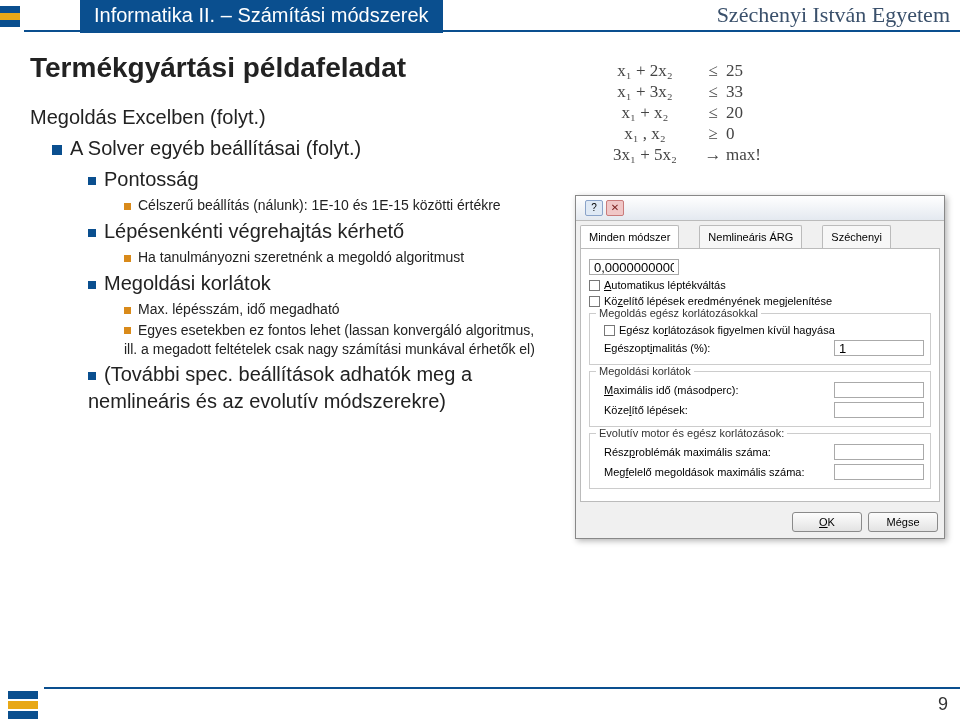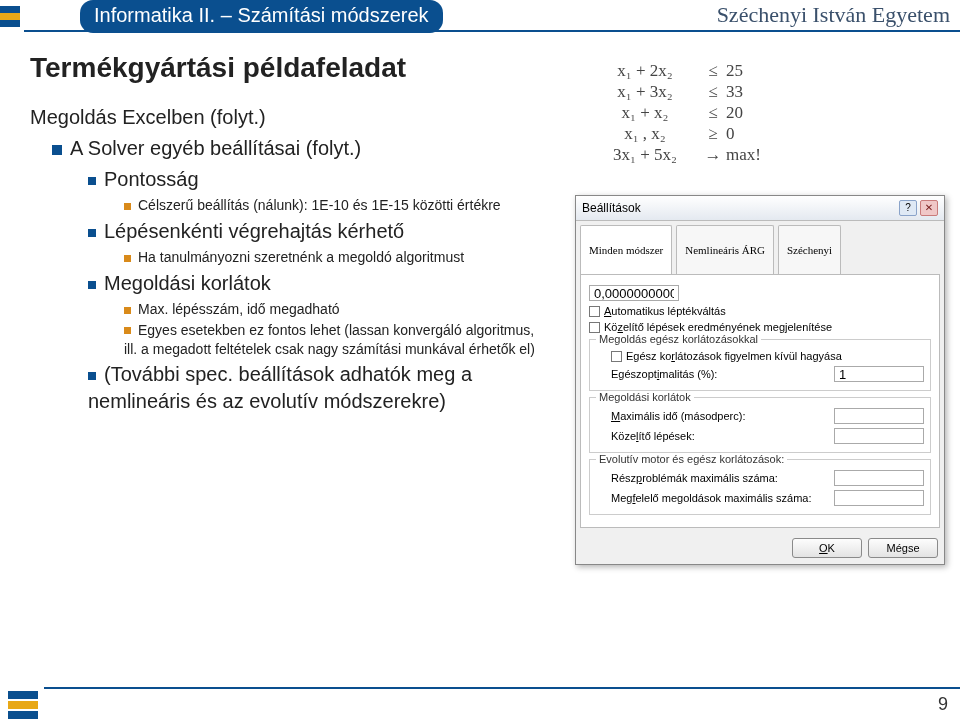--- a/index.html
+++ b/index.html
@@ -4,21 +4,21 @@
 <style>
   * { box-sizing: border-box; margin: 0; padding: 0; }
   body { width: 960px; height: 719px; font-family: Arial, sans-serif; background: #fff; position: relative; overflow: hidden; }
   
   
   .header-bar { position: relative; height: 36px; }
   .header-left-stripe { position: absolute; left: 0; top: 6px; width: 20px; height: 20px; }
   .header-left-stripe .s1 { background:#0a4f8f; height:7px; }
   .header-left-stripe .s2 { background:#e8a817; height:7px; }
   .header-left-stripe .s3 { background:#0a4f8f; height:7px; }
-  .header-title-box { position: absolute; left: 80px; top: 0; background: #0a4f8f; color: #fff; padding: 4px 14px 6px 14px; font-size: 20px; border-radius: 13px; }
+  .header-title-box { position: absolute; left: 80px; top: 0; background: #0a4f8f; color: #fff; padding: 4px 14px 6px 14px; font-size: 20px; }
   .header-right { position: absolute; right: 10px; top: 2px; color: #3a506b; font-family: "Times New Roman", serif; font-size: 22px; }
   .header-rule { position: absolute; left: 24px; right: 0; top: 30px; height: 2px; background: #0a4f8f; }
   
   
   .slide-title { position: absolute; left: 30px; top: 52px; font-size: 28px; font-weight: bold; color: #222; }
   .content { position: absolute; left: 30px; top: 100px; width: 520px; font-size: 20px; color: #222; line-height: 1.35; }
   .content .l0 { margin: 4px 0; }
   .content .l1 { margin: 4px 0 4px 22px; }
   .content .l2 { margin: 3px 0 3px 58px; }
   .content .l3 { margin: 2px 0 2px 94px; font-size: 14px; }
@@ -33,28 +33,28 @@
   .equations .op { width:26px; text-align:center;}
   .equations .rhs { width:50px; text-align:left;}
   
   
   .dialog { position:absolute; left:575px; top:195px; width:370px; border:1px solid #888; background:#f0f0f0; font-size:11px; box-shadow:2px 2px 6px rgba(0,0,0,.3); }
   .dlg-titlebar { background:linear-gradient(#fff,#e4e9f0); padding:4px 6px; display:flex; align-items:center; border-bottom:1px solid #bbb; position:relative;}
   .dlg-titlebar .t { flex:1; font-size:12px; }
   .dlg-help, .dlg-close { width:18px; height:16px; border:1px solid #8aa3c9; background:#dfe9f5; text-align:center; font-size:10px; margin-left:3px; line-height:14px; border-radius:2px; }
   .dlg-close { background:#f0c7c7; border-color:#c97b7b; color:#7a2020;}
   .tabs { display:flex; padding:4px 4px 0 4px; background:#f0f0f0; }
-  .tab { padding:18px 8px; border:1px solid #bbb; border-bottom:none; margin-right:4px; background:#f7f7f7; font-size:11px; border-radius:2px 2px 0 0;font-family:Liberation Serif, serif;}
+  .tab { padding:5px 8px; border:1px solid #bbb; border-bottom:none; margin-right:20px; background:#f7f7f7; font-size:11px; border-radius:2px 2px 0 0;}
   .tab.active { background:#fff; font-weight:normal; }
   .dlg-body { background:#fff; border:1px solid #bbb; margin:0 4px 4px 4px; padding:6px 8px 8px 8px; }
   .form-row { display:flex; align-items:center; margin:4px 0; }
   .form-row label { flex:1; }
   .inp { border:1px solid #aaa; background:#fff; padding:1px 4px; font-size:13px; width:90px; height:16px;}
   .chk { margin-right:4px; width:11px; height:11px; border:1px solid #777; background:#fff; display:inline-block; vertical-align:middle;}
-  .fieldset { border:1px solid #ccc; margin:6px 0 4px 0; padding:6px 6px 4px 21px; position:relative;}
+  .fieldset { border:1px solid #ccc; margin:6px 0 4px 0; padding:6px 6px 4px 14px; position:relative;}
   .fieldset .legend { position:absolute; top:-7px; left:6px; background:#fff; padding:0 3px; font-size:11px; color:#333;}
   .dlg-buttons { display:flex; justify-content:flex-end; gap:6px; padding:6px; background:#f0f0f0;}
   .btn { min-width:70px; padding:3px 8px; border:1px solid #8a8a8a; background:linear-gradient(#fdfdfd,#e3e3e3); border-radius:3px; font-size:11px; text-align:center;}
   
   
   .footer-bar { position:absolute; left:0; bottom:0; width:100%; height:34px; }
   .footer-rule { position:absolute; left:44px; right:0; bottom:30px; height:2px; background:#0a4f8f;}
   .footer-logo { position:absolute; left:8px; bottom:2px; width:30px; height:26px; }
   .footer-logo .a { width:30px;height:8px;background:#0a4f8f;margin-bottom:2px;}
   .footer-logo .b { width:30px;height:8px;background:#e8a817;margin-bottom:2px;}
@@ -114,21 +114,20 @@
     </div>
   <div class="row" style="">
       <span class="lhs">3x₁ + 5x₂</span>
       <span class="op">→</span>
       <span class="rhs">max!</span>
     </div>
 </div>
 
 <div class="dialog">
   <div class="dlg-titlebar">
-    <span class="t">Beállítások</span>
     <span class="dlg-help">?</span>
     <span class="dlg-close">✕</span>
   </div>
   <div class="tabs">
     <div class="tab active">Minden módszer</div>
     <div class="tab">Nemlineáris ÁRG</div>
     <div class="tab">Széchenyi</div>
   </div>
   <div class="dlg-body">
     <div class="form-row">

